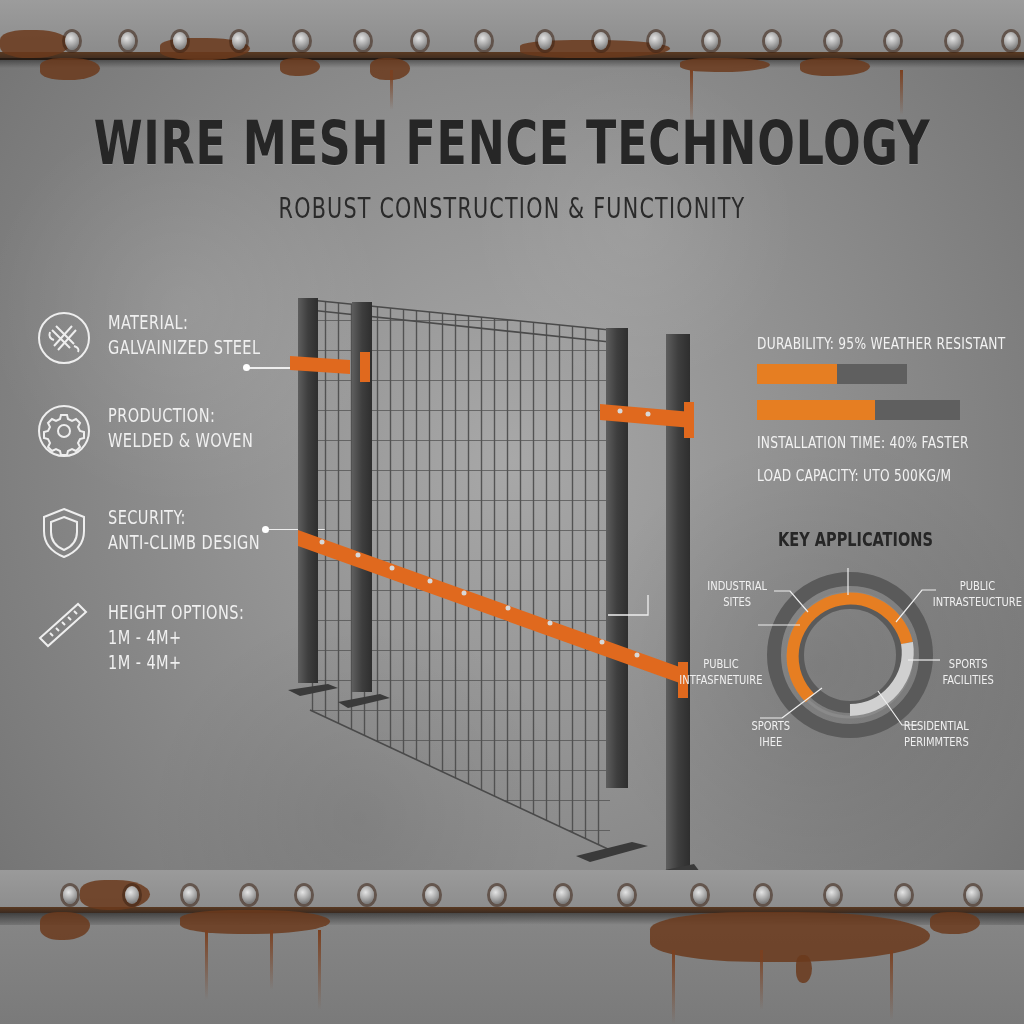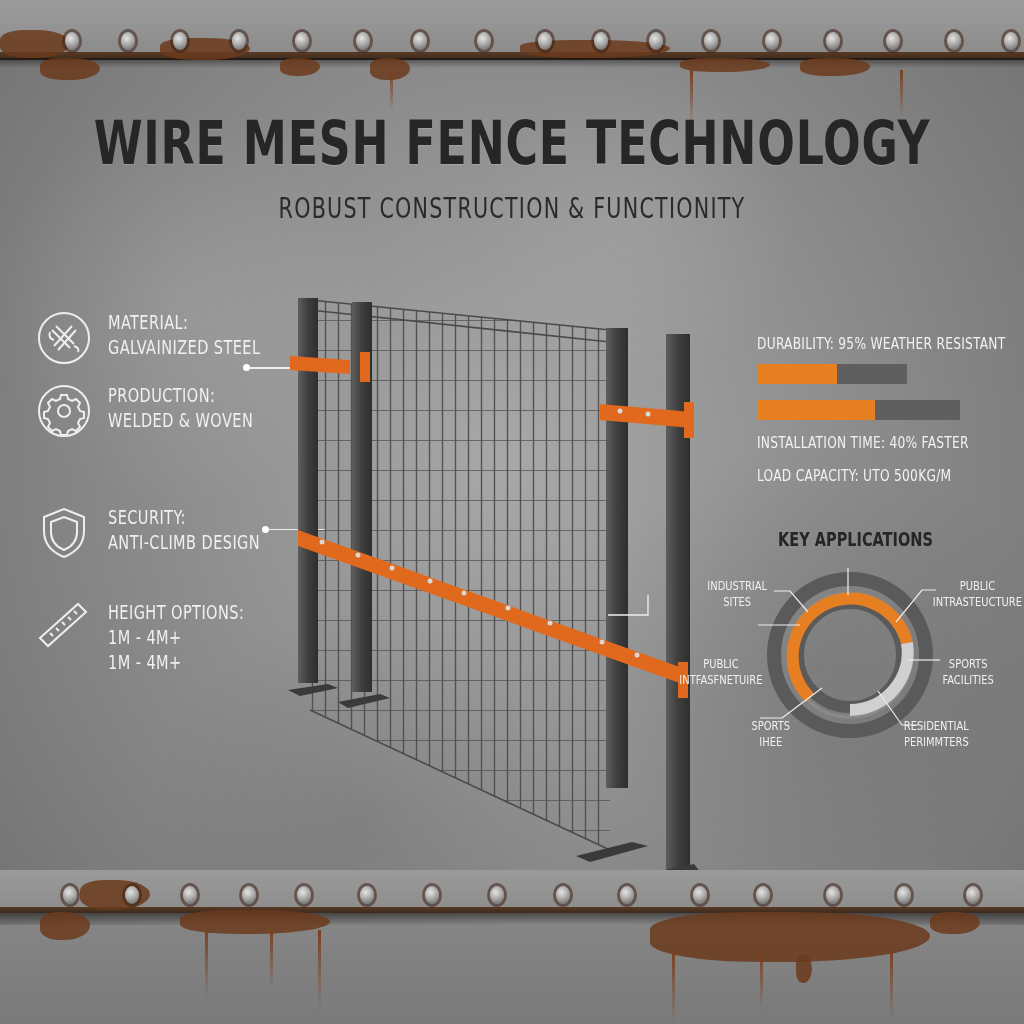--- a/index.html
+++ b/index.html
@@ -104,21 +104,21 @@
     </svg>
   </span>
   <div class="txt">
     <div>MATERIAL:</div>
     <div>GALVAINIZED STEEL</div>
   </div>
 </div>
 <div class="leader" style="left:246px;top:367px;width:68px"></div>
 <div class="dot" style="left:243px;top:364px"></div>
 
-<div class="feat" style="top:383px">
+<div class="feat" style="top:403px">
   <span class="ico">
     <svg width="56" height="56" viewBox="0 0 56 56" fill="none" stroke="#eee" stroke-width="2">
       <circle cx="28" cy="28" r="25"></circle>
       <path d="M25 12h6l1 4 4 2 4-2 4 4-2 4 2 4 4 1v6l-4 1-2 4 2 4-4 4-4-2-4 2-1 4h-6l-1-4-4-2-4 2-4-4 2-4-2-4-4-1v-6l4-1 2-4-2-4 4-4 4 2 4-2z"></path>
       <circle cx="28" cy="28" r="6"></circle>
     </svg>
   </span>
   <div class="txt">
     <div>PRODUCTION:</div>
     <div>WELDED &amp; WOVEN</div>

